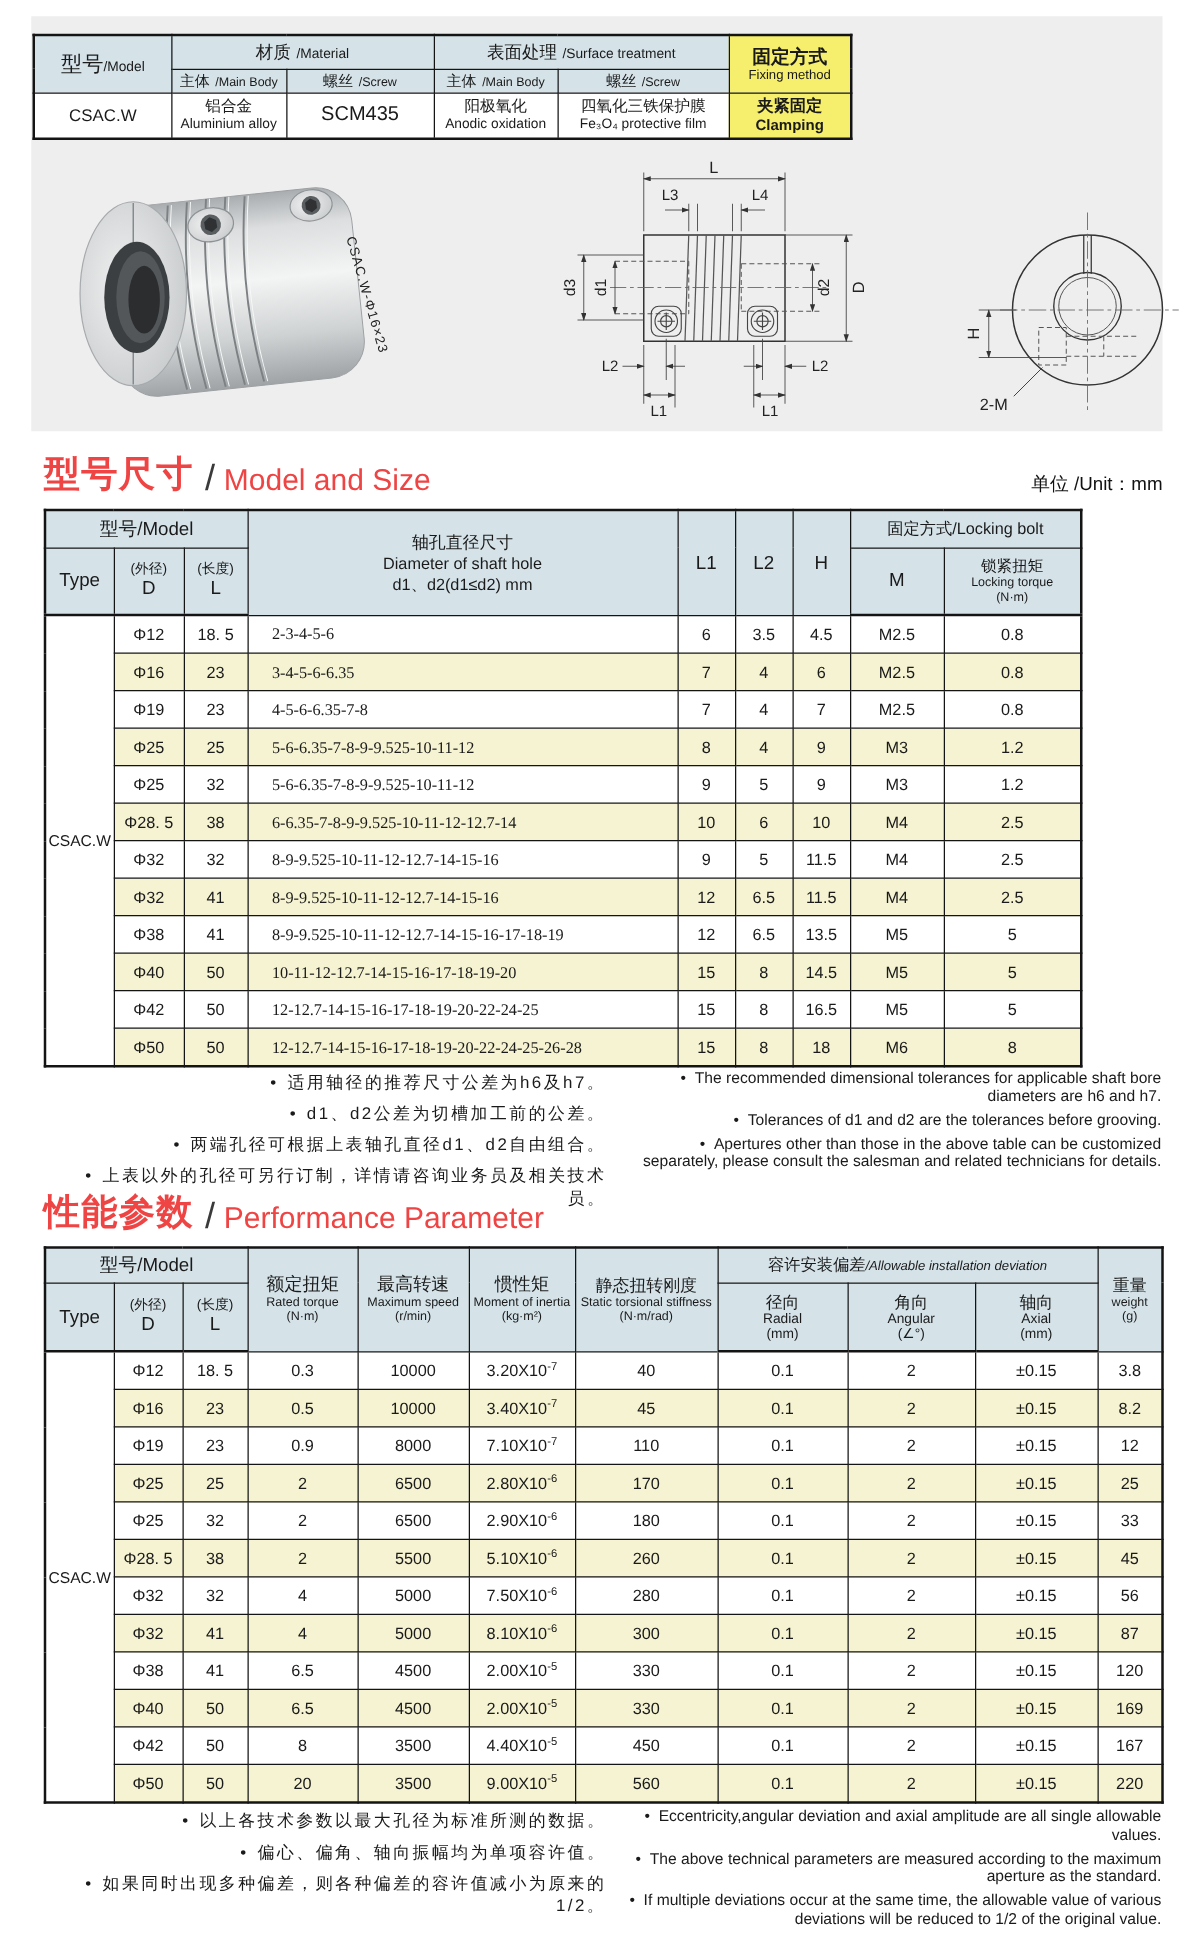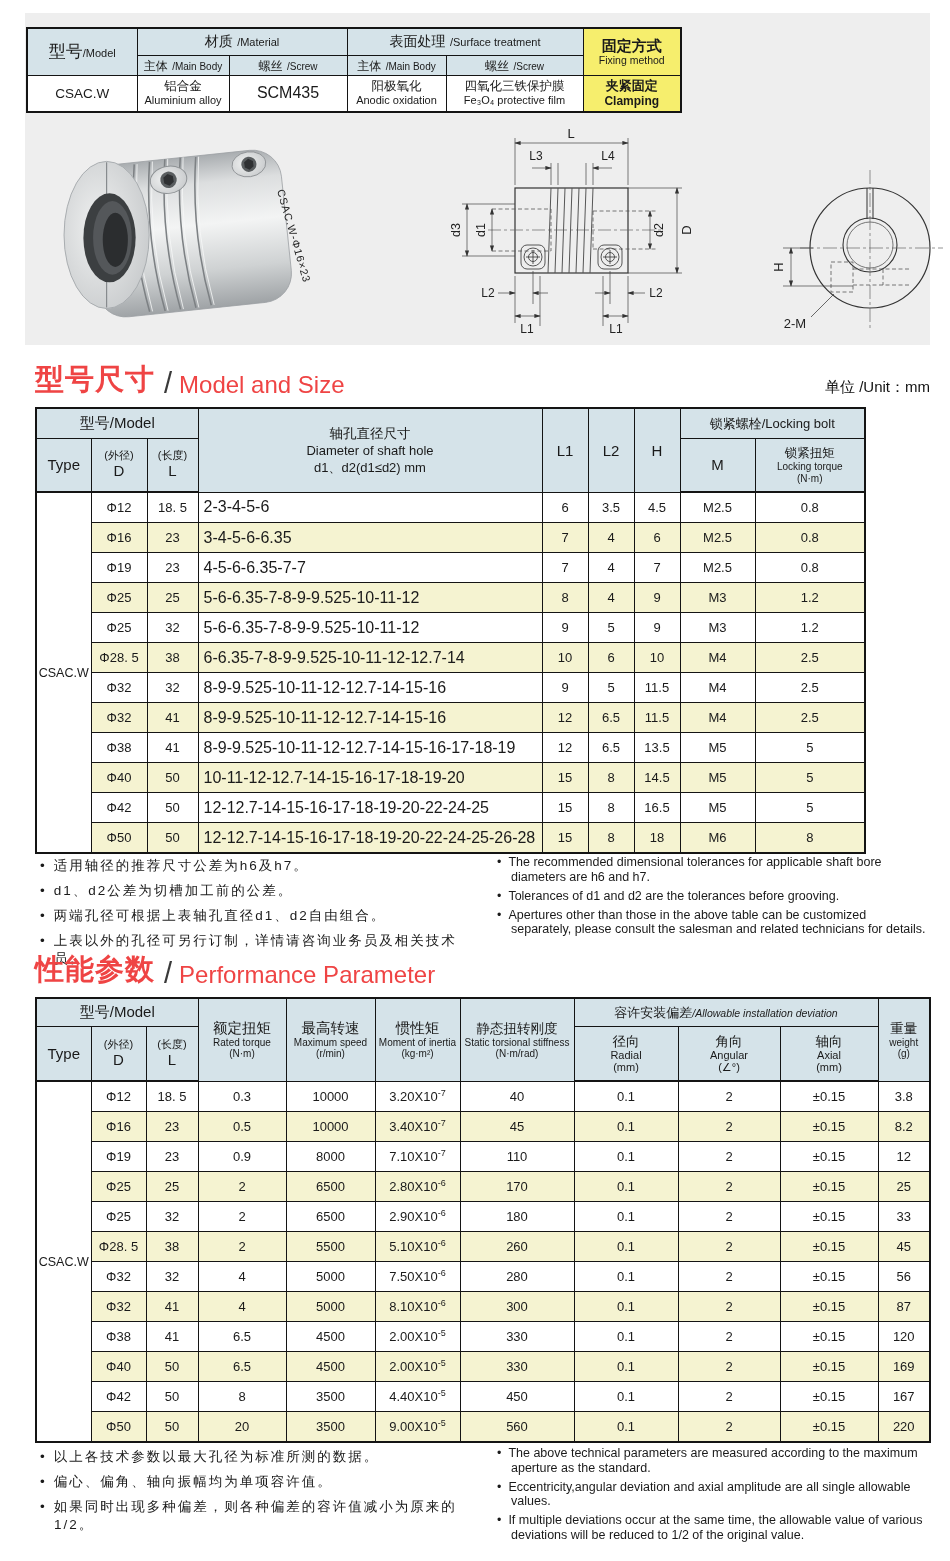--- a/index.html
+++ b/index.html
@@ -39,30 +39,30 @@
   
   .data-table{position:absolute;left:35px;table-layout:fixed;background:#ffffff;border:2.5px solid #141414;}
   .data-table th,.data-table td{border:1.4px solid #141414;text-align:center;vertical-align:middle;padding:0 1px;}
   .data-table th{background:#d5e3e9;font-weight:400;}
   .data-table thead tr:last-child th{border-bottom-width:2px;}
   .hr1{height:30px;} .hr2{height:54px;}
   .phr1{height:28px;} .phr2{height:55px;}
   .data-table tbody td{height:29px;font-size:13px;}
   .data-table tbody tr.alt td{background:#f5f3d1;}
   .data-table td.type-col{background:#ffffff !important;font-size:12.5px;padding:0;}
-  .data-table td.left{text-align:left;padding-left:5px;font-size:16px;}
+  .data-table td.left{text-align:left;padding-left:19px;font-size:13px;font-family:Liberation Serif, serif;}
   .h-big{font-size:15px;} .h-zh{font-size:13.5px;line-height:17px;display:block;}
   .h-zh-sm{font-size:12.5px;line-height:16px;display:block;text-align:center;}
   .h-en{font-size:10px;line-height:11.5px;display:block;color:#1a1a1a;}
   .h-par{font-size:11px;line-height:13px;display:block;}
   .h-inline-en{font-size:10.5px;font-style:italic;}
   sup{font-size:9px;line-height:0;}
 
   
-  .notes{position:absolute;margin:0;padding:0;list-style:none;}
+  .notes{position:absolute;margin:0;padding:0;list-style:none;text-align:right;}
   .notes li{padding-left:14px;text-indent:-14px;}
   .notes li::before{content:"•";margin-right:7px;}
   .notes-zh li{font-size:13.5px;letter-spacing:2px;line-height:18px;margin-bottom:7px;}
   .notes-en li{font-size:12.5px;line-height:14.5px;margin-bottom:4.5px;letter-spacing:0;}
 </style>
 </head>
 <body>
 
 <div class="page">
 
@@ -316,21 +316,21 @@
       <tr class="hr1">
         <th colspan="3" class="h-big">型号/Model</th>
         <th rowspan="2">
           <span class="h-zh">轴孔直径尺寸</span>
           <span class="h-zh" style="font-size:13px">Diameter of shaft hole</span>
           <span class="h-zh" style="font-size:13px">d1、d2(d1≤d2) mm</span>
         </th>
         <th rowspan="2" class="h-big">L1</th>
         <th rowspan="2" class="h-big">L2</th>
         <th rowspan="2" class="h-big">H</th>
-        <th colspan="2"><span style="font-size:13px">锁紧螺栓/Locking bolt</span></th>
+        <th colspan="2"><span style="font-size:13px">固定方式/Locking bolt</span></th>
       </tr>
       <tr class="hr2">
         <th class="h-big">Type</th>
         <th><span class="h-par">(外径)</span><span class="h-big">D</span></th>
         <th><span class="h-par">(长度)</span><span class="h-big">L</span></th>
         <th class="h-big">M</th>
         <th>
           <span class="h-zh-sm">锁紧扭矩</span>
           <span class="h-en">Locking torque</span>
           <span class="h-en">(N·m)</span>
@@ -355,21 +355,21 @@
           <td class="left">3-4-5-6-6.35</td>
           <td>7</td>
           <td>4</td>
           <td>6</td>
           <td>M2.5</td>
           <td>0.8</td>
         </tr>
         <tr>
           <td>Φ19</td>
           <td>23</td>
-          <td class="left">4-5-6-6.35-7-7</td>
+          <td class="left">4-5-6-6.35-7-8</td>
           <td>7</td>
           <td>4</td>
           <td>7</td>
           <td>M2.5</td>
           <td>0.8</td>
         </tr>
         <tr class="alt">
           <td>Φ25</td>
           <td>25</td>
           <td class="left">5-6-6.35-7-8-9-9.525-10-11-12</td>
@@ -693,18 +693,18 @@
         </tr>
       </tbody>
   </table>
 
   <ul class="notes notes-zh" id="notes-zh-2" style="left:40px;top:1448px;width:445px;">
       <li>以上各技术参数以最大孔径为标准所测的数据。</li>
       <li>偏心、偏角、轴向振幅均为单项容许值。</li>
       <li>如果同时出现多种偏差，则各种偏差的容许值减小为原来的1/2。</li>
     </ul>
   <ul class="notes notes-en" id="notes-en-2" style="left:497px;top:1446px;width:432px;">
+      <li>Eccentricity,angular deviation and axial amplitude are all single allowable values.</li>
       <li>The above technical parameters are measured according to the maximum aperture as the standard.</li>
-      <li>Eccentricity,angular deviation and axial amplitude are all single allowable values.</li>
       <li>If multiple deviations occur at the same time, the allowable value of various deviations will be reduced to 1/2 of the original value.</li>
     </ul>
 
 </div>
 
 </body></html>

